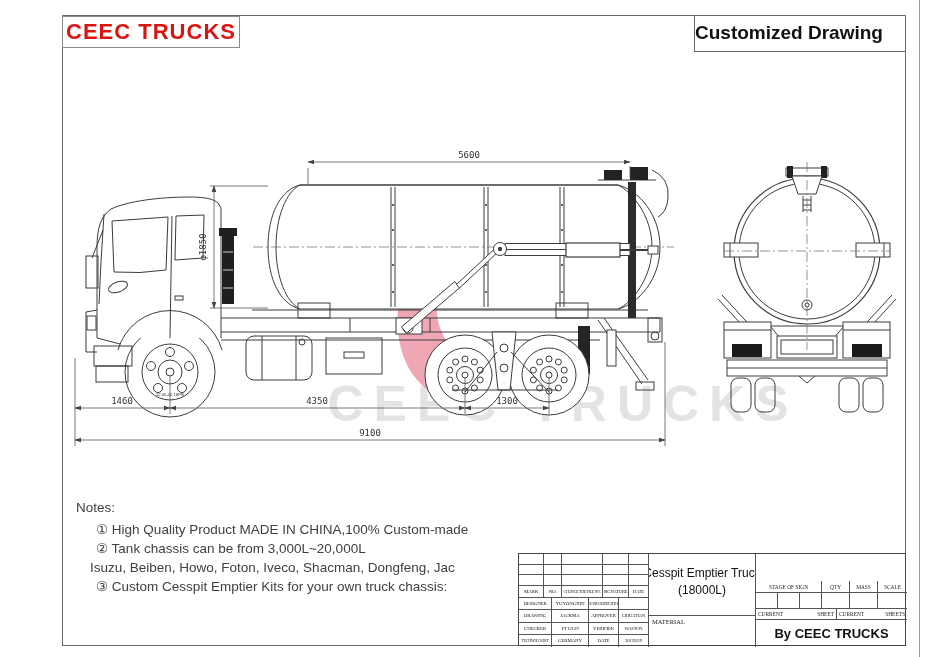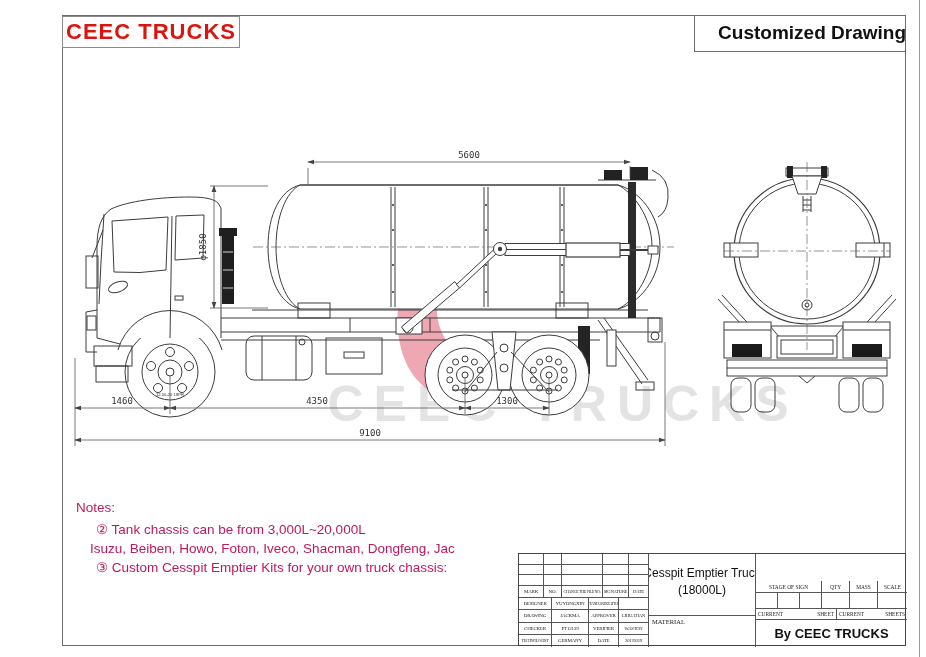--- a/index.html
+++ b/index.html
@@ -6,25 +6,25 @@
   .canvas{position:relative;width:926px;height:657px;background:#fff;overflow:hidden;
           font-family:"Liberation Sans",sans-serif;}
   .page-border{position:absolute;left:62px;top:15px;width:844px;height:631px;
                border:1px solid #6b6b6b;box-sizing:border-box;}
   .page-edge{position:absolute;left:919px;top:0;width:1px;height:657px;background:#9a9a9a;}
   .logo-box{position:absolute;left:62px;top:16px;width:178px;height:32px;background:#fff;
             border:1px solid #8a8a8a;box-sizing:border-box;display:flex;align-items:center;justify-content:center;}
   .logo-box span{color:#da150f;font-weight:bold;font-size:22px;letter-spacing:1px;}
   .title-box{position:absolute;left:694px;top:15px;width:212px;height:37px;box-sizing:border-box;
              border-left:1px solid #6b6b6b;border-bottom:1px solid #6b6b6b;
-             display:flex;align-items:center;justify-content:flex-end;}
+             display:flex;align-items:center;justify-content:flex-start;}
   .title-box span{color:#111;font-weight:bold;font-size:19px;}
   .art{position:absolute;left:0;top:0;}
   
-  .notes{position:absolute;left:76px;top:498px;width:430px;color:#be185d;font-size:13.5px;line-height:19px;}
+  .notes{position:absolute;left:76px;top:498px;width:430px;color:#404040;font-size:13.5px;line-height:19px;}
   .notes .nh{margin-bottom:3px;}
   .notes .nl{padding-left:20px;}
   .notes .nl4{padding-left:14px;}
   
   .titleblock{position:absolute;left:518px;top:553px;width:388px;height:93px;
               border:1px solid #444;box-sizing:border-box;background:#fff;}
   .tb{position:absolute;box-sizing:border-box;border-right:1px solid #555;border-bottom:1px solid #555;
       overflow:hidden;white-space:nowrap;font-family:"Liberation Serif",serif;color:#222;
       display:flex;align-items:center;justify-content:center;}
   .f55{font-size:5.4px;}
@@ -313,20 +313,21 @@
       <text x="317" y="404" text-anchor="middle" fill="#333" stroke="none">4350</text>
       <text x="507" y="404" text-anchor="middle" fill="#333" stroke="none">1300</text>
 
       <line x1="75" y1="440" x2="665" y2="440" marker-start="url(#arr)" marker-end="url(#arr)"></line>
       <text x="370" y="436" text-anchor="middle" fill="#333" stroke="none">9100</text>
     </g>
   </svg>
 
   <div class="notes">
     <div class="nh">Notes:</div>
+    <div class="nl">① High Quality Product MADE IN CHINA,100% Custom-made</div>
     <div class="nl">② Tank chassis can be from 3,000L~20,000L</div>
     <div class="nl nl4">Isuzu, Beiben, Howo, Foton, Iveco, Shacman, Dongfeng, Jac</div>
     <div class="nl">③ Custom Cesspit Emptier Kits for your own truck chassis:</div>
   </div>
 
   <div class="titleblock">
 
     <div class="tb" style="left:0;top:0;width:25px;height:10.5px"></div>
     <div class="tb" style="left:25px;top:0;width:18px;height:10.5px"></div>
     <div class="tb" style="left:43px;top:0;width:41px;height:10.5px"></div>

